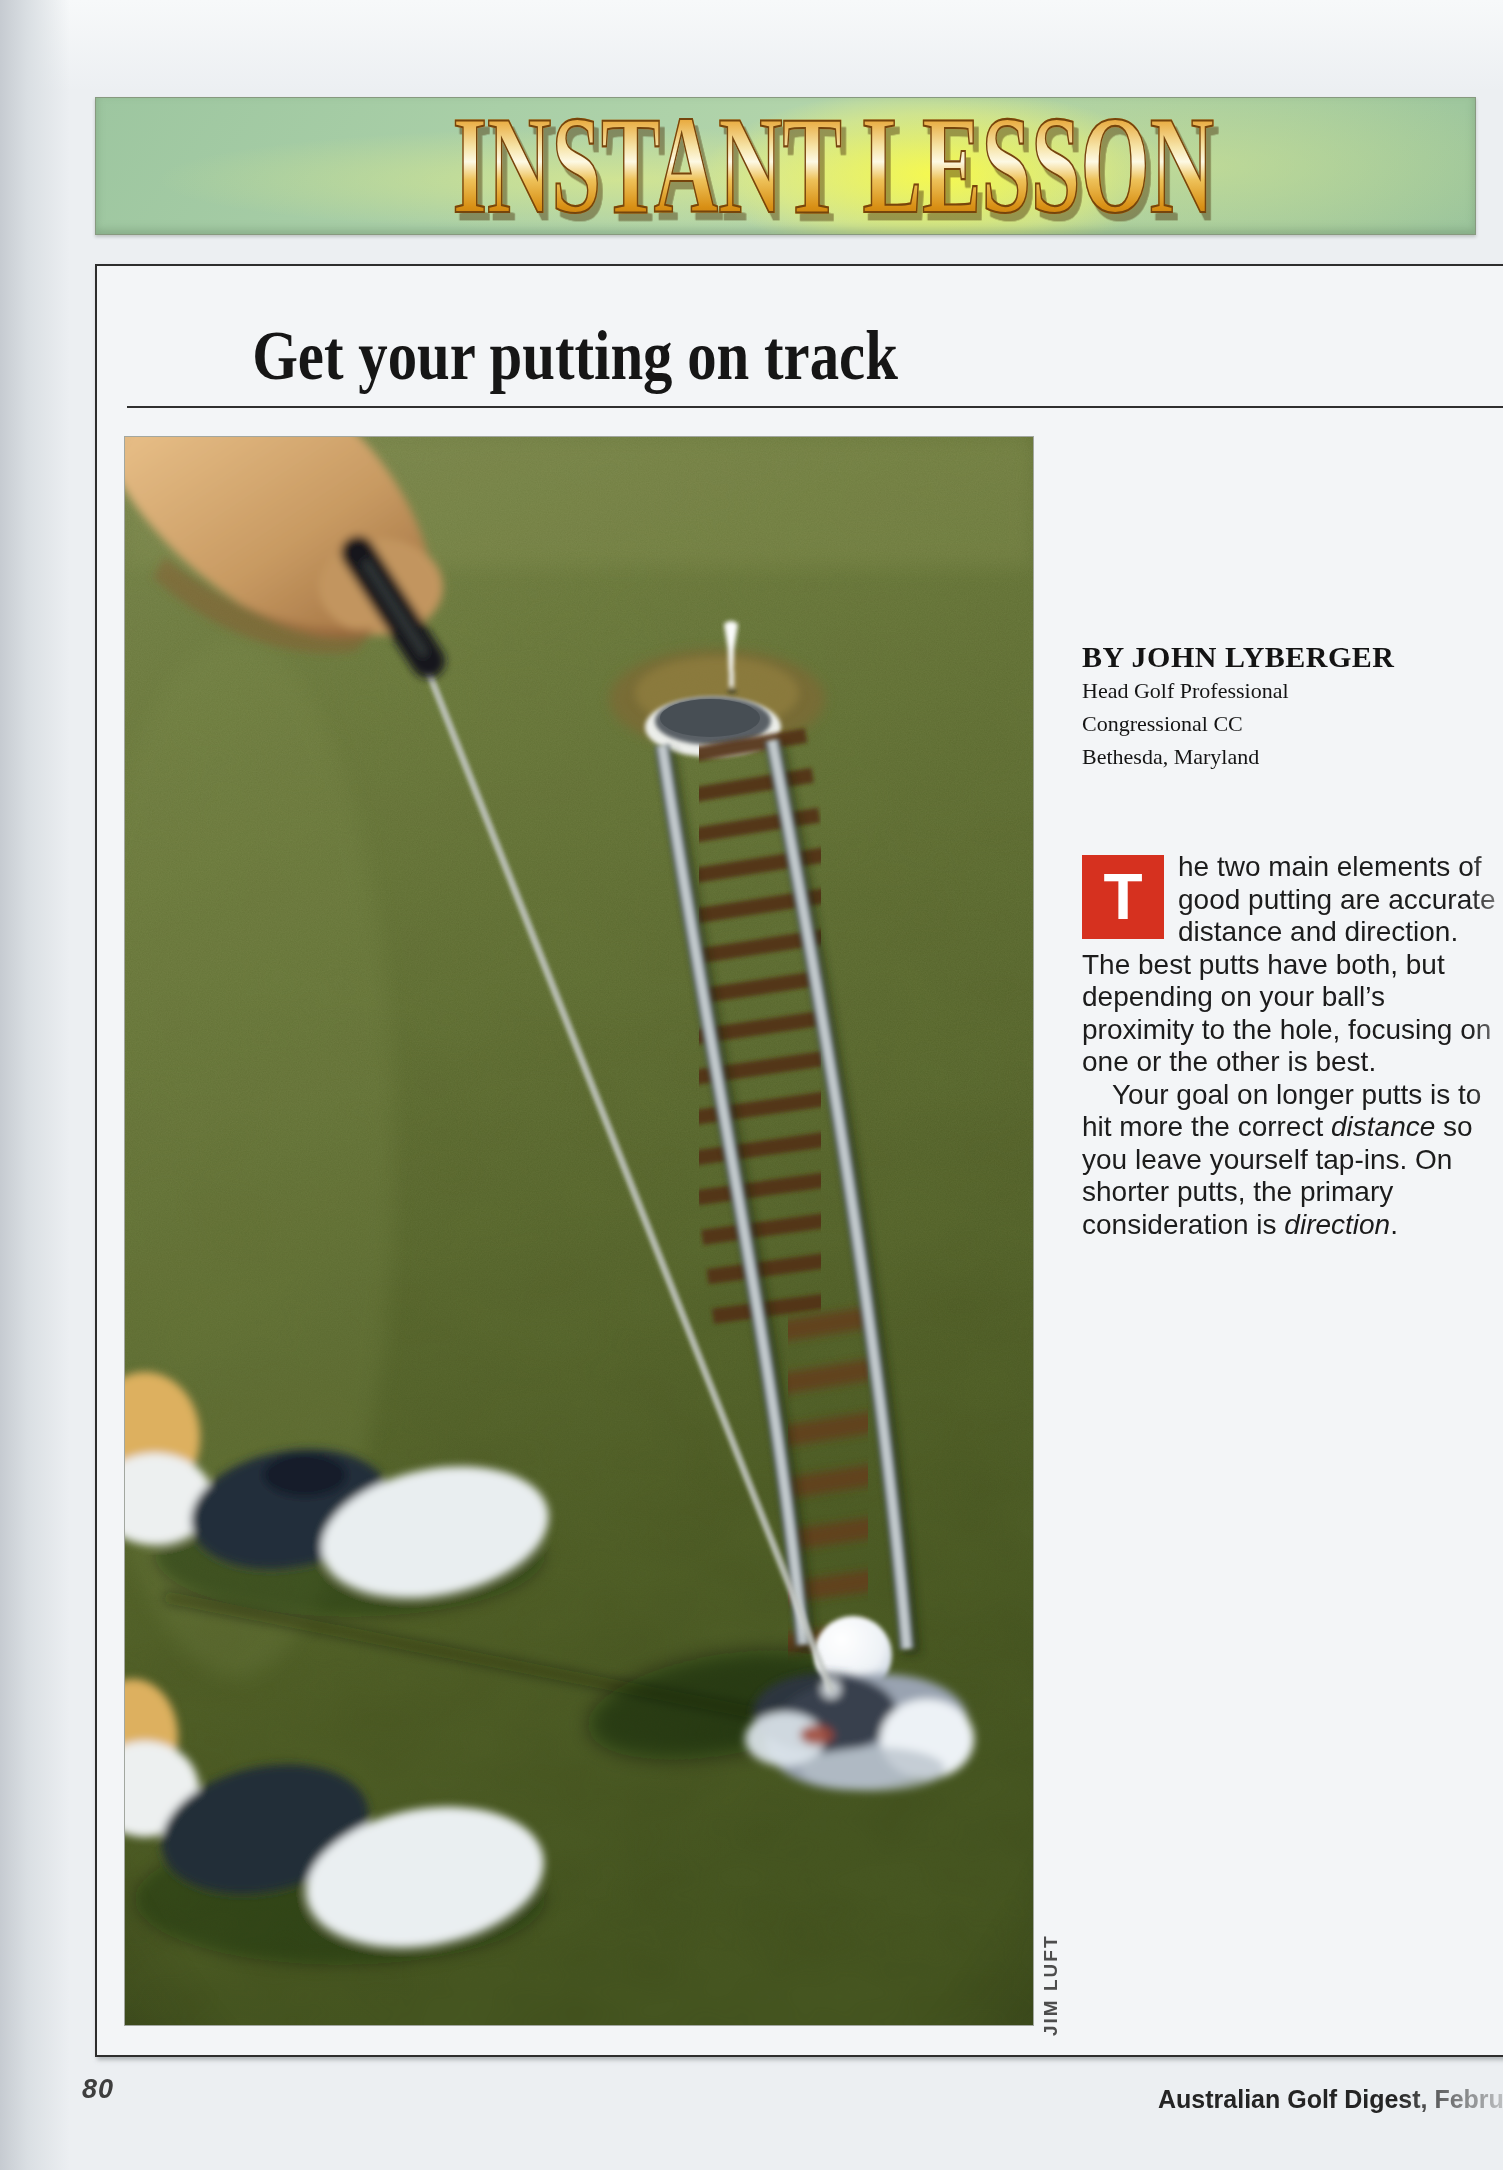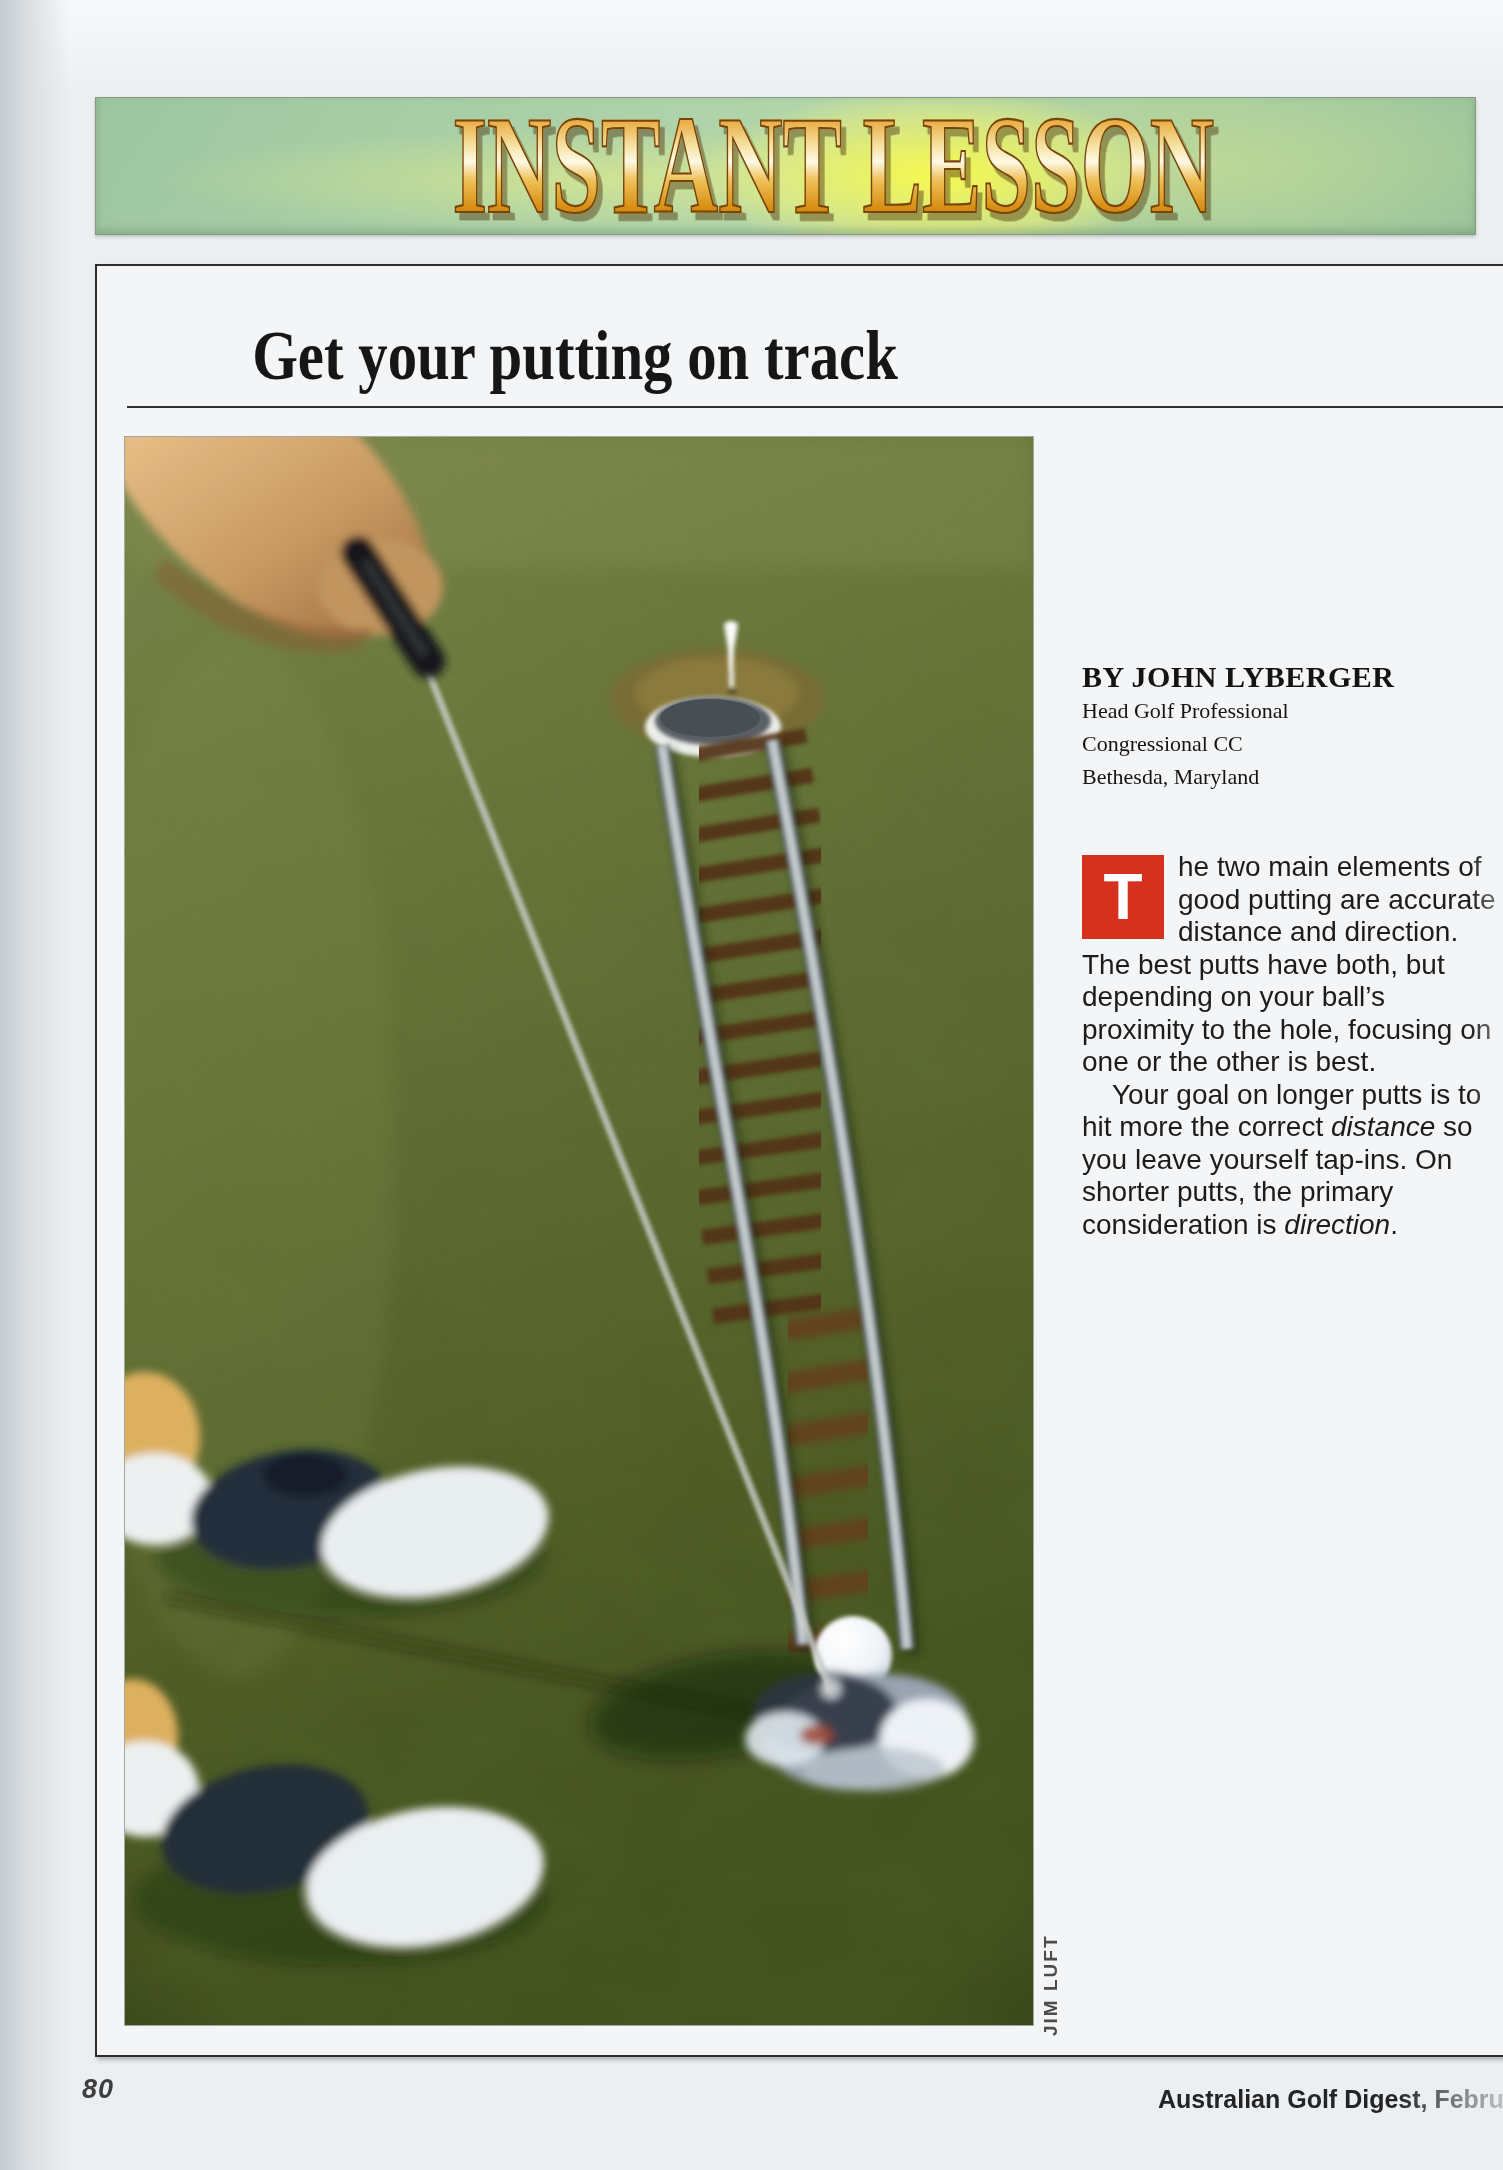--- a/index.html
+++ b/index.html
@@ -72,21 +72,21 @@
   
   .photo-fig{position:absolute;left:125px;top:437px;width:908px;height:1588px;z-index:2;
     box-shadow:0 0 0 1px rgba(40,50,30,.4);}
   .photo-credit{
     position:absolute;left:1040px;top:1932px;height:104px;z-index:2;
     writing-mode:vertical-rl;transform:rotate(180deg);
     font-size:19px;letter-spacing:2px;color:#4d4d4d;font-weight:bold;
   }
 
   
-  .byline{position:absolute;left:1082px;top:660px;z-index:2;color:#141414;
+  .byline{position:absolute;left:1082px;top:640px;z-index:2;color:#141414;
     font-family:"Liberation Serif",serif;}
   .byline .author{font-weight:bold;font-size:30px;line-height:34px;letter-spacing:.5px;}
   .byline .bl{font-size:22px;line-height:33px;}
 
   
   .body-col{
     position:absolute;left:1082px;top:851px;width:421px;z-index:2;
     font-size:28px;line-height:32.5px;color:#1c1c1c;
     -webkit-mask-image:linear-gradient(to right,#000 92%,rgba(0,0,0,.55) 99%,rgba(0,0,0,.3) 100%);
     mask-image:linear-gradient(to right,#000 92%,rgba(0,0,0,.55) 99%,rgba(0,0,0,.3) 100%);

